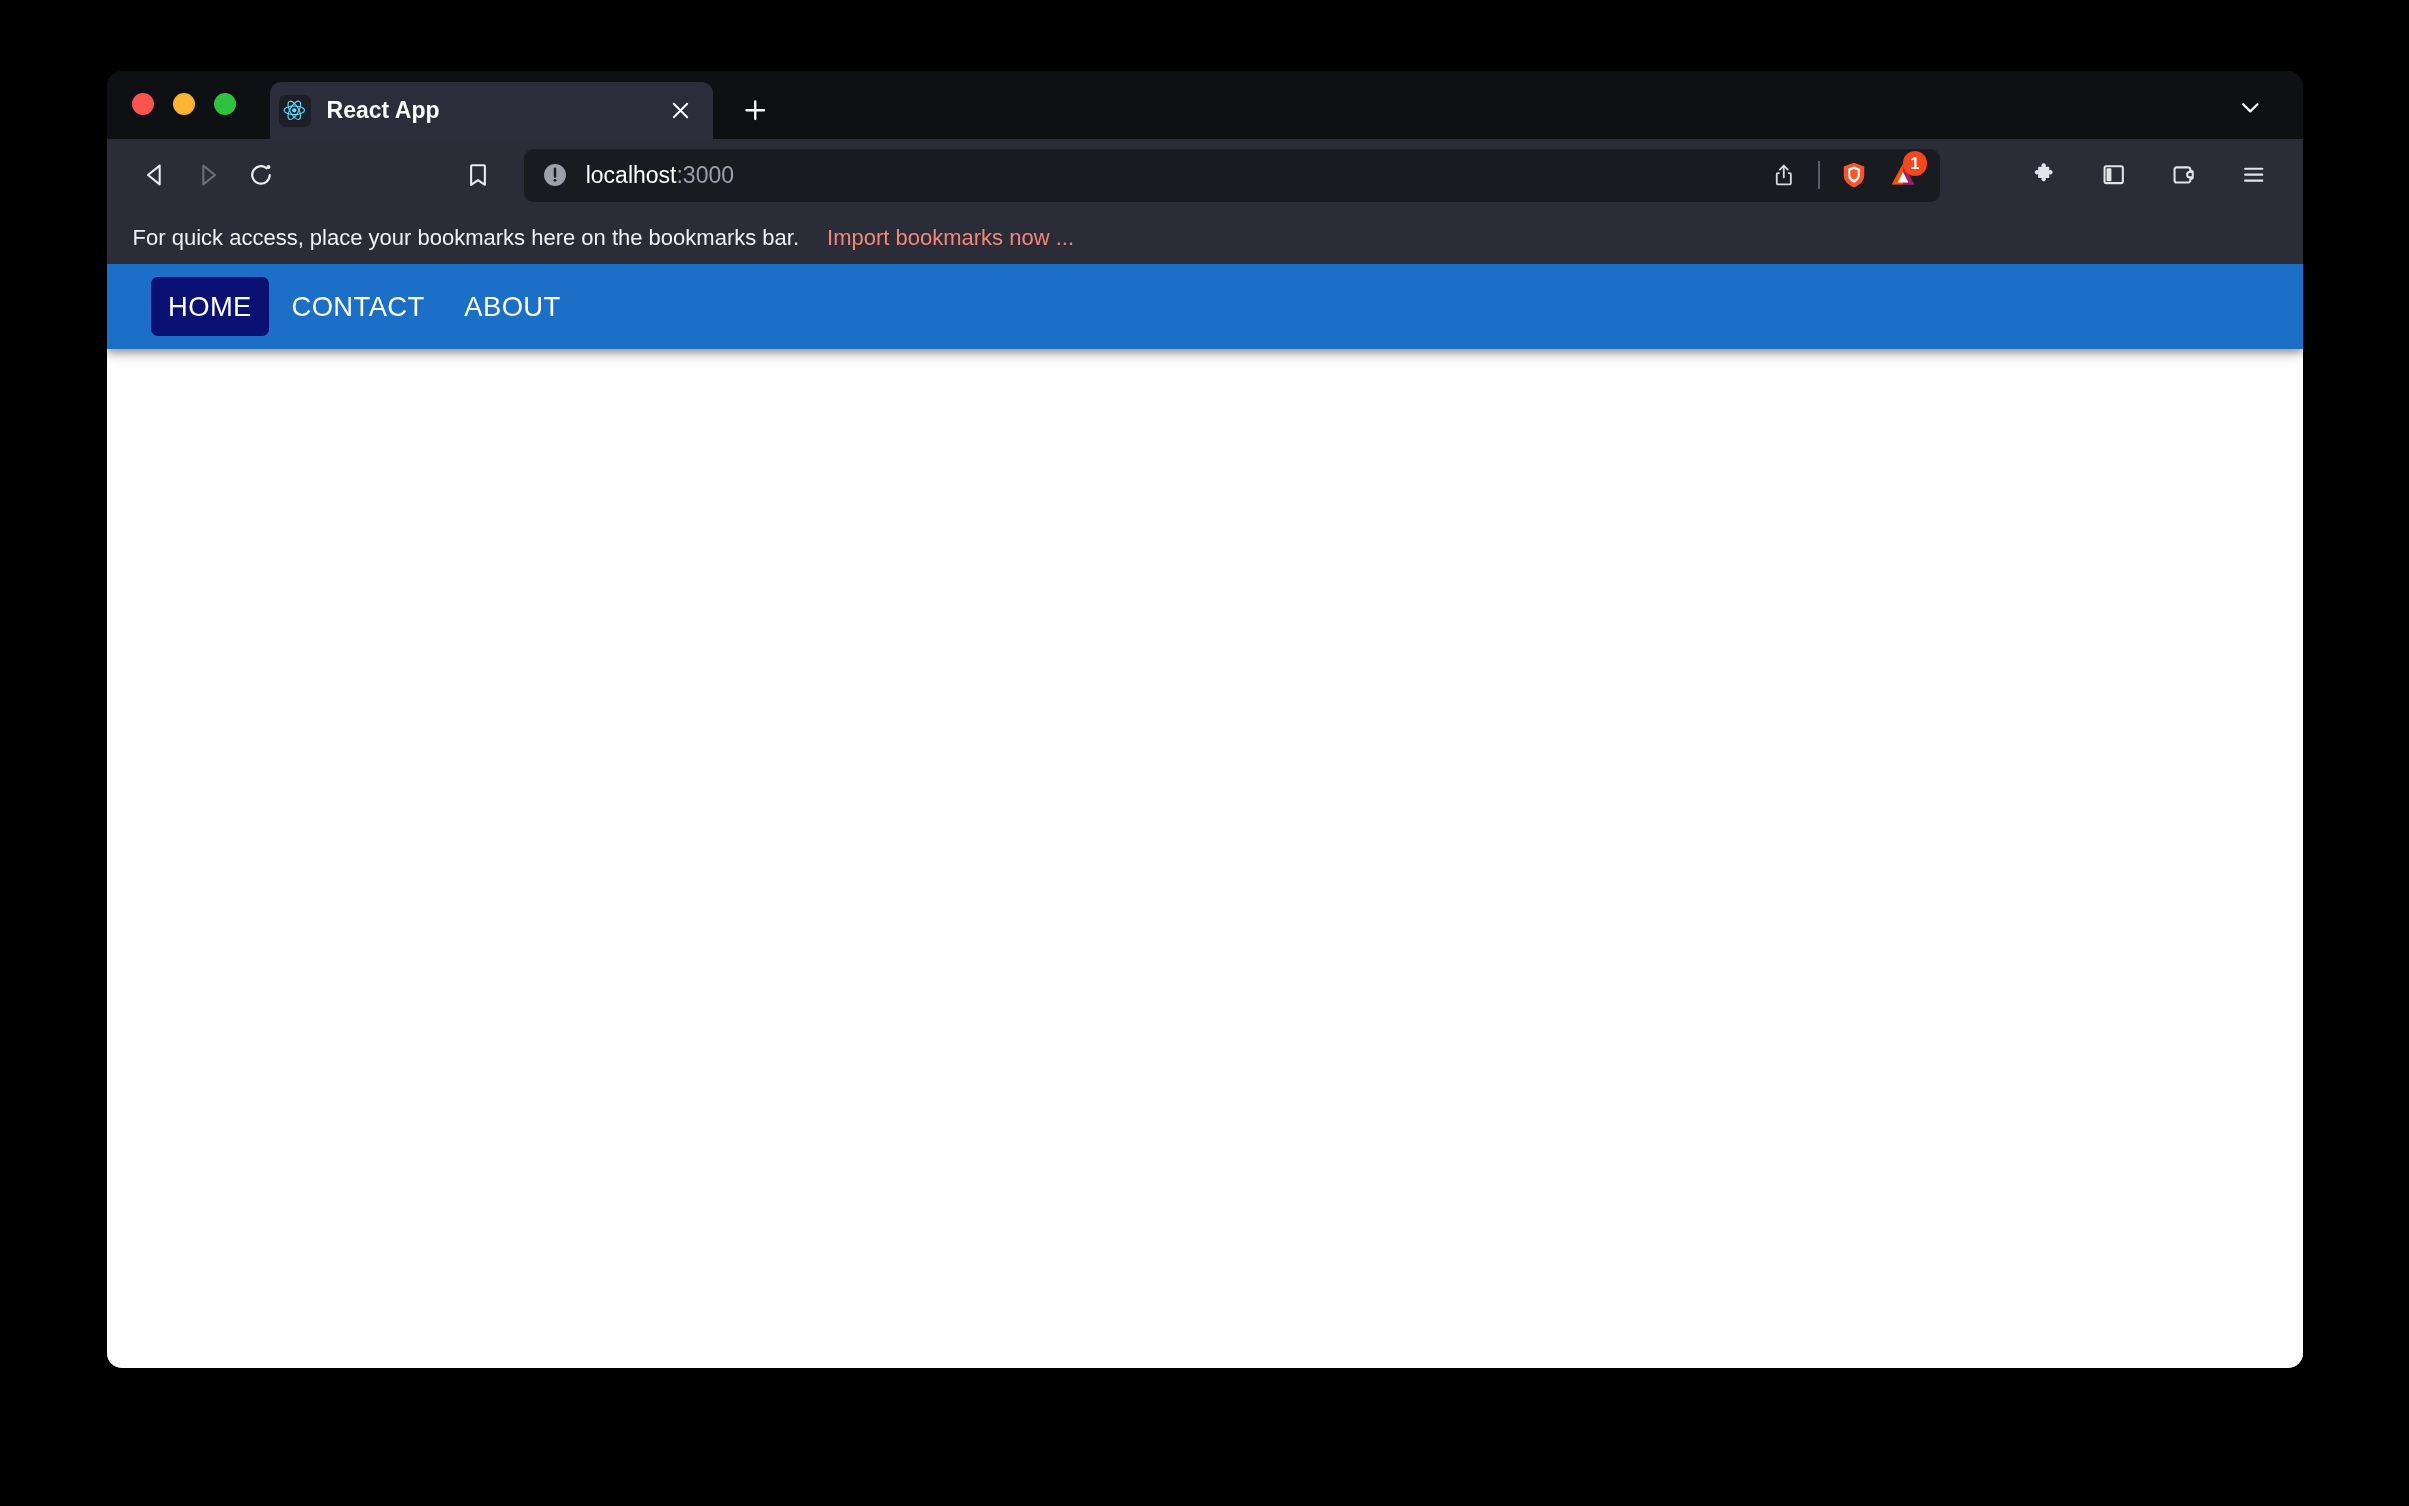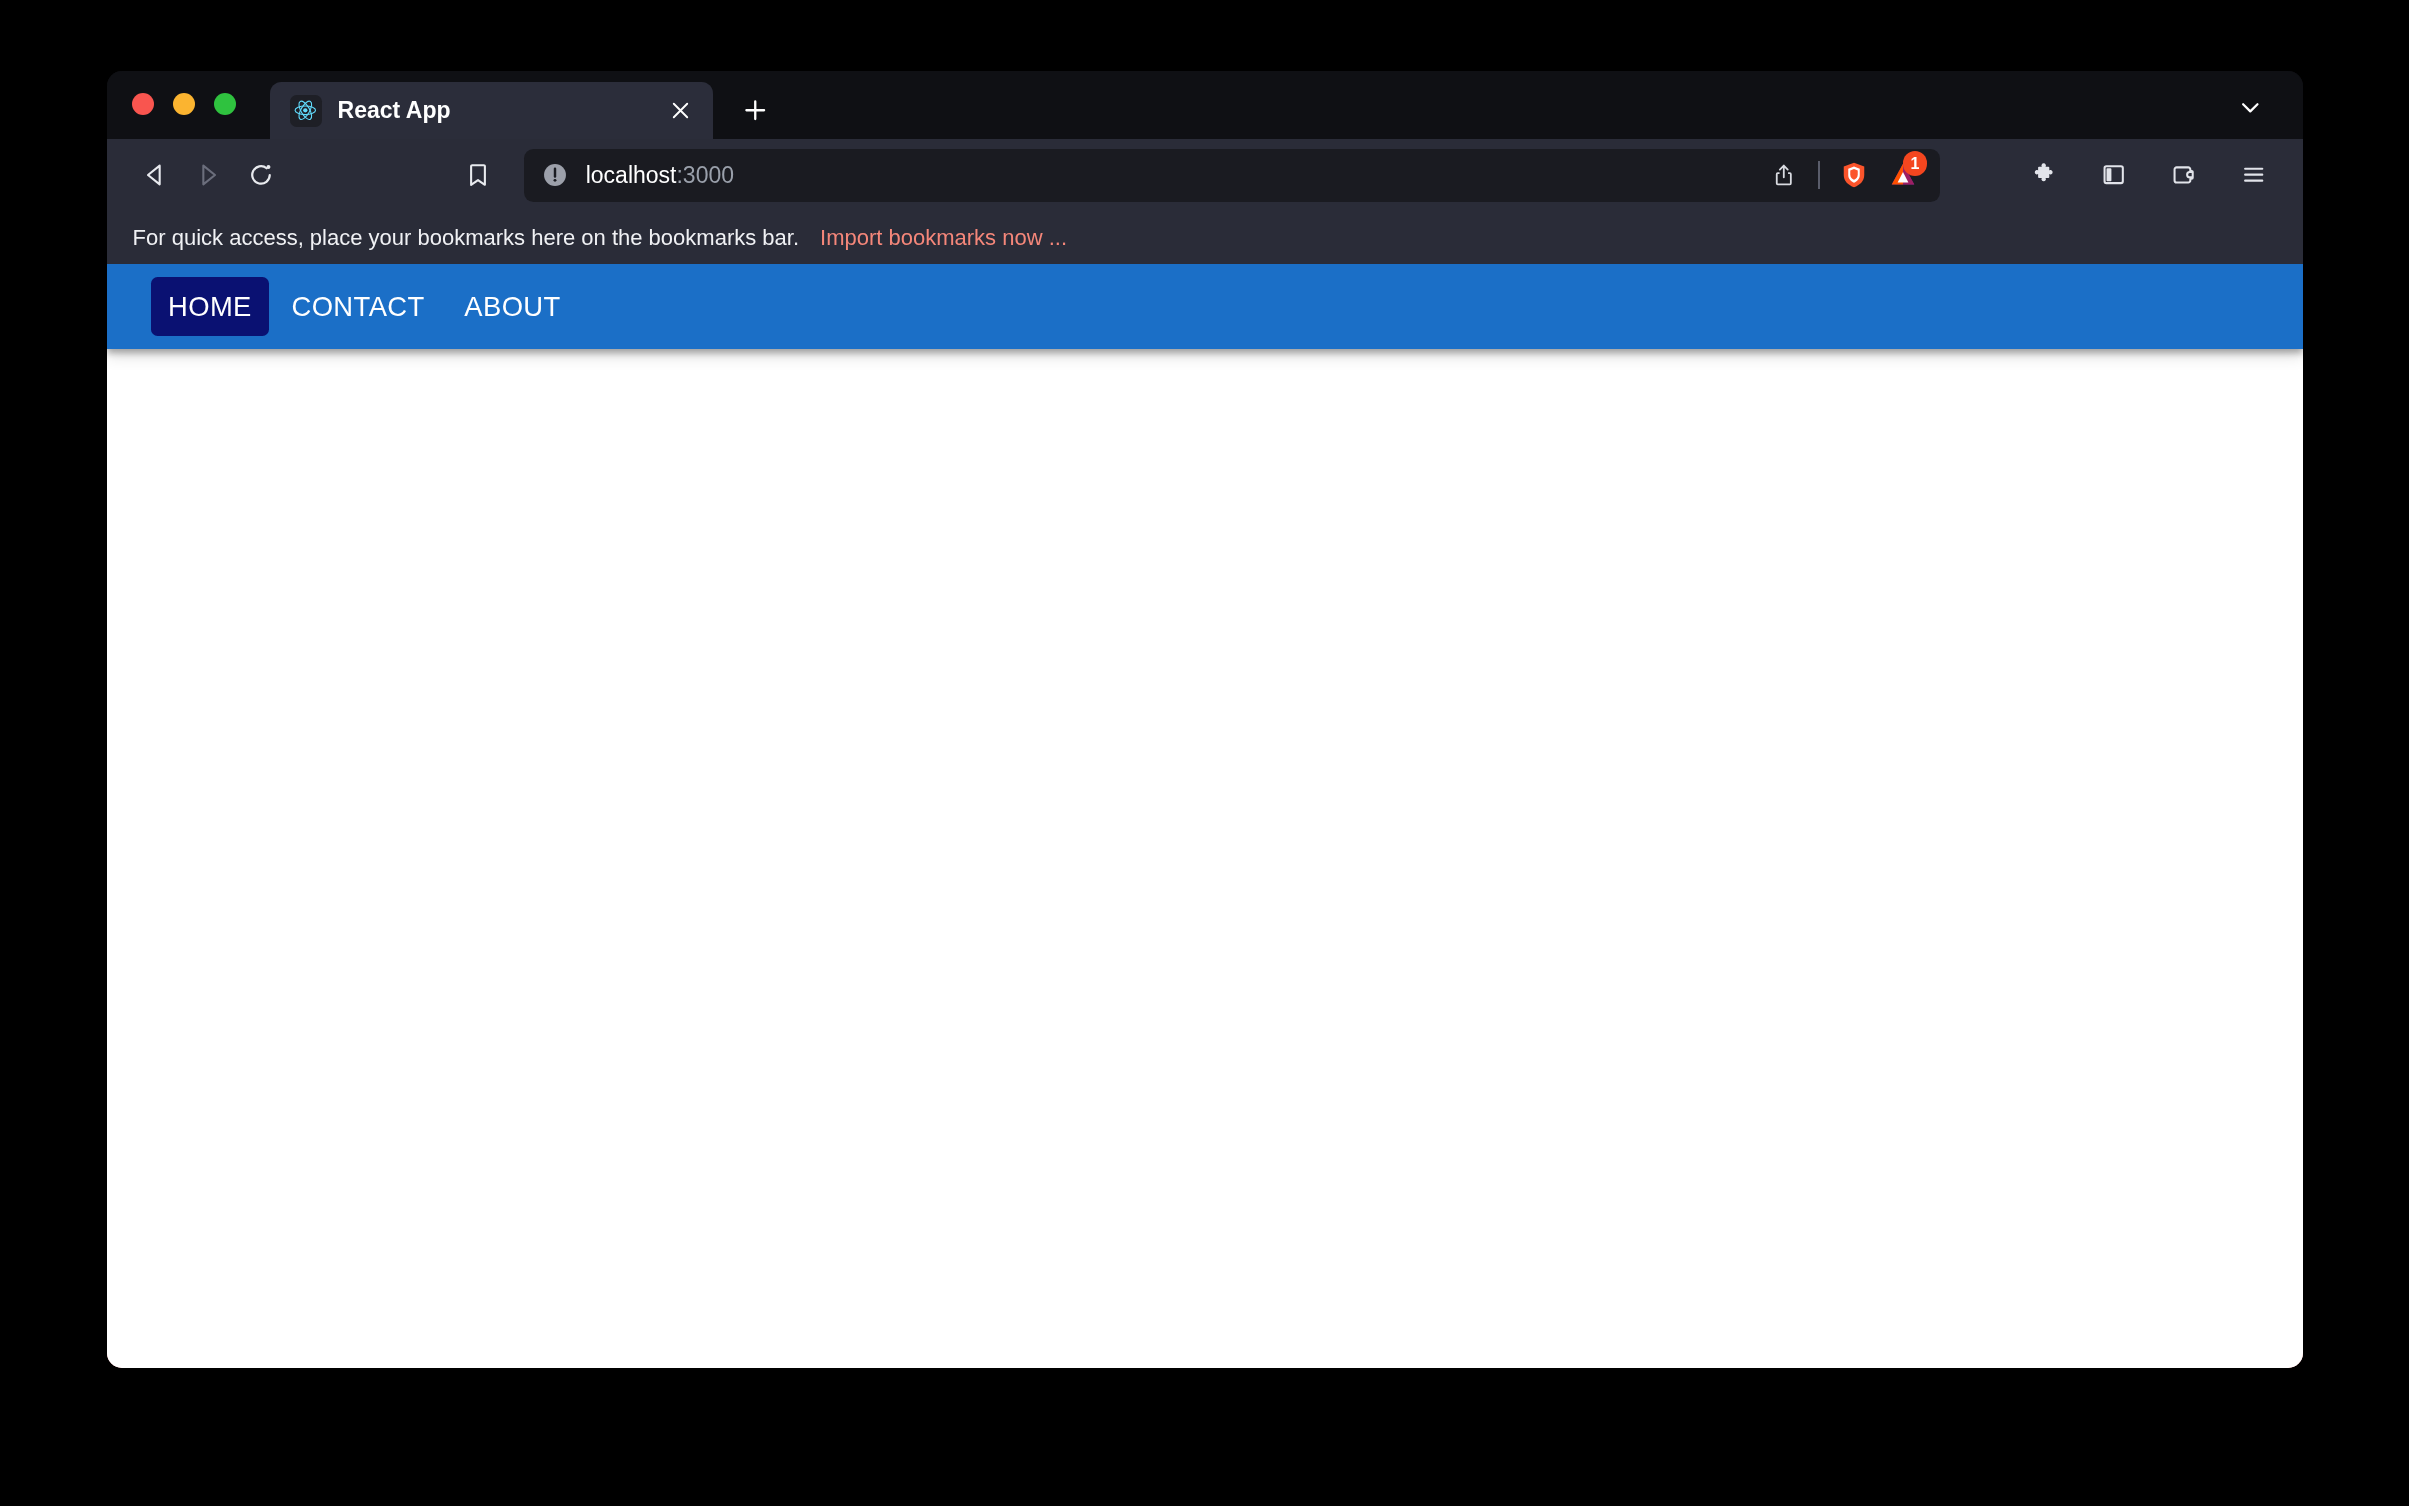--- a/index.html
+++ b/index.html
@@ -50,21 +50,21 @@
   .tl-max     { background: #2fc23f; }
 
   .tab {
     margin-left: 34px;
     width: 443px;
     height: 57px;
     background: #2b2d3a;
     border-radius: 11.4px 11.4px 0 0;
     display: flex;
     align-items: center;
-    padding: 0 17px 0 20px;
+    padding: 0 17px 0 9px;
     position: relative;
   }
   .tab-favicon {
     width: 32px; height: 32px;
     background: #1e1f26;
     border-radius: 6.6px;
     display: flex; align-items: center; justify-content: center;
     flex: 0 0 auto;
   }
   .tab-title {
@@ -181,21 +181,21 @@
     height: 53px;
     background: #2a2c38;
     display: flex;
     align-items: center;
     padding-left: 25.6px;
     font-size: 22px;
     flex: 0 0 auto;
     gap: 8px;
   }
   .bm-text { color: #f0f1f4; }
-  .bm-link { color: #f5877a; margin-left: 13px; }
+  .bm-link { color: #f5877a; margin-left: 20px; }
 
   
   .viewport {
     flex: 1 1 auto;
     background: #fca5a5;
     overflow: hidden;
     position: relative;
   }
 
   

